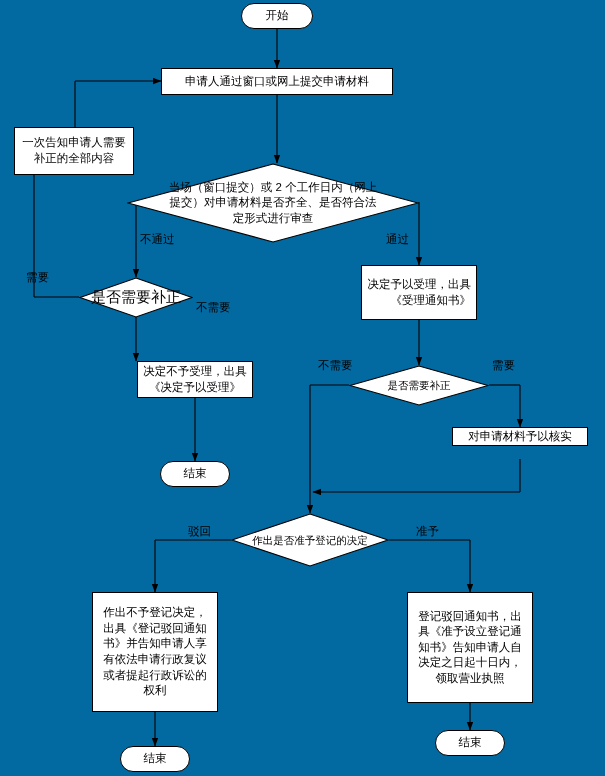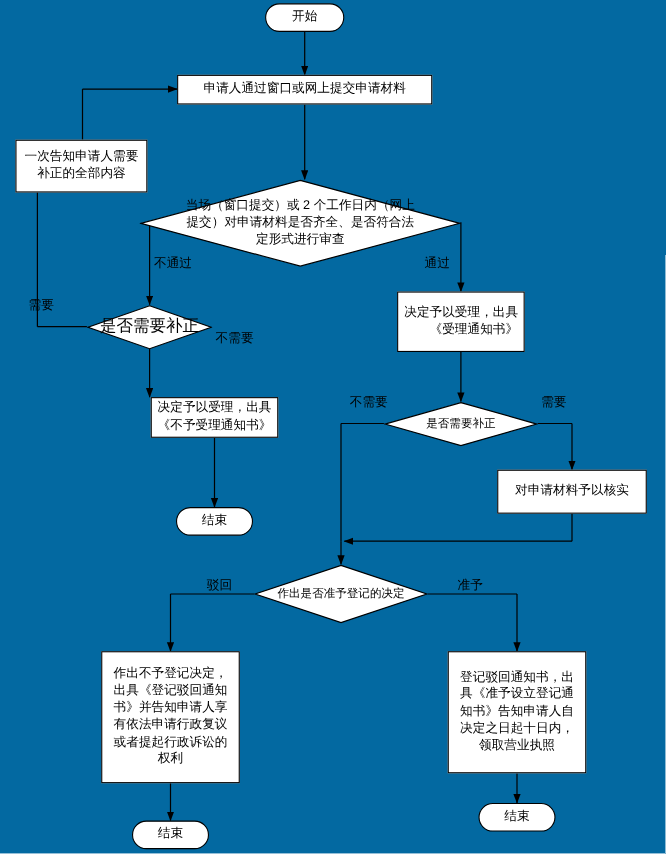--- a/index.html
+++ b/index.html
@@ -161,31 +161,31 @@
       <polygon points="57,1 113,20.5 57,40 1,20.5" fill="#ffffff" stroke="#000" stroke-width="1.1"></polygon>
     </svg>
     <div class="diamond-label" style="font-size:15px;">是否需要补正</div>
   </div>
 
   <div class="node rect pad" style="left:361px; top:265px; width:116px; height:55px;text-align:right;">
     <span>决定予以受理，出具《受理通知书》</span>
   </div>
 
   <div class="node rect pad" style="left:137px; top:361px; width:116px; height:37px;">
-    <span>决定予以受理，出具《不予受理通知书》</span>
+    <span>决定不予受理，出具《决定予以受理》</span>
   </div>
 
   <div class="diamond-wrap" style="left:349px; top:365px; width:140px; height:41px;">
     <svg width="140" height="41" viewBox="0 0 140 41">
       <polygon points="70,1 139,20.5 70,40 1,20.5" fill="#ffffff" stroke="#000" stroke-width="1.1"></polygon>
     </svg>
     <div class="diamond-label" style="font-size:10.5px;">是否需要补正</div>
   </div>
 
-  <div class="node rect" style="left:452px; top:427px; width:136px; height:40px;text-align:right;">
+  <div class="node rect" style="left:452px; top:427px; width:136px; height:19px;text-align:right;">
     <span>对申请材料予以核实</span>
   </div>
 
   <div class="diamond-wrap" style="left:231px; top:513px; width:158px; height:54px;">
     <svg width="158" height="54" viewBox="0 0 158 54">
       <polygon points="79,1 157,27 79,53 1,27" fill="#ffffff" stroke="#000" stroke-width="1.1"></polygon>
     </svg>
     <div class="diamond-label" style="font-size:10.5px; padding:0 16px;">作出是否准予登记的决定</div>
   </div>
 

